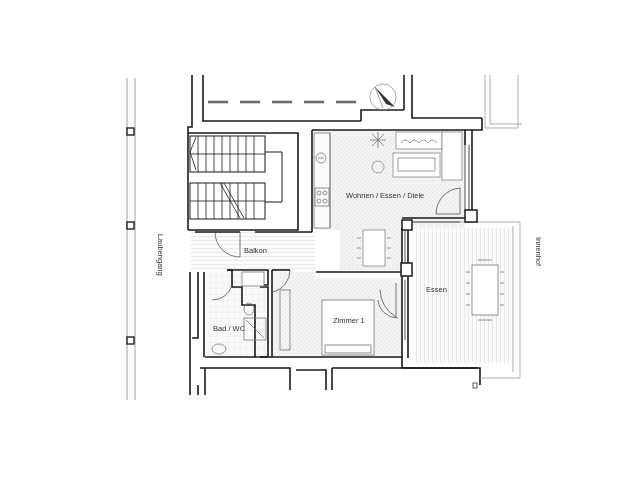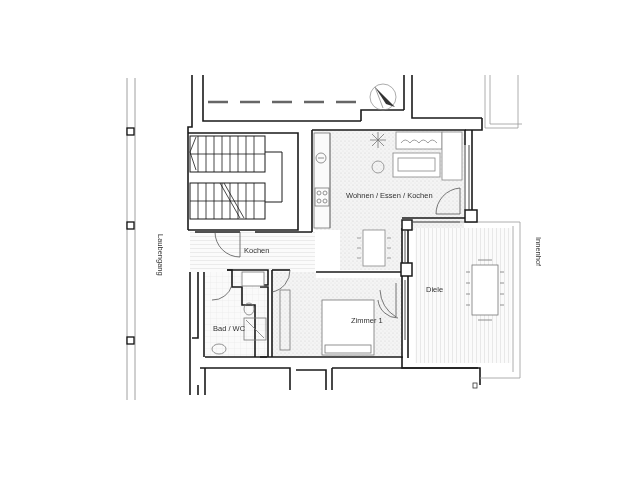--- a/index.html
+++ b/index.html
@@ -204,19 +204,19 @@
 
   <g>
     <circle cx="383" cy="97" r="13" fill="none" stroke="#888" stroke-width="0.7"></circle>
     <path d="M375 87 L395 107 L386 104 Z" fill="#333"></path>
     <line x1="375" y1="87" x2="383" y2="108" stroke="#666" stroke-width="0.6"></line>
   </g>
 
   <rect x="473" y="383" width="4" height="5" fill="none" stroke="#333" stroke-width="0.8"></rect>
 </svg>
 
-<div class="lbl" style="left:346px; top:191px;">Wohnen / Essen / Kochen</div>
-<div class="lbl" style="left:244px; top:246px;">Kochen</div>
+<div class="lbl" style="left:346px; top:191px;">Wohnen / Essen / Diele</div>
+<div class="lbl" style="left:244px; top:246px;">Balkon</div>
 <div class="lbl" style="left:213px; top:324px;">Bad / WC</div>
-<div class="lbl" style="left:351px; top:316px;text-align:center;">Zimmer 1</div>
-<div class="lbl" style="left:426px; top:285px;">Diele</div>
+<div class="lbl" style="left:333px; top:316px;text-align:center;">Zimmer 1</div>
+<div class="lbl" style="left:426px; top:285px;">Essen</div>
 <div class="lbl rot-cw" style="left:165px; top:234px;">Laubengang</div>
 <div class="lbl rot-cw" style="left:543px; top:237px;">Innenhof</div>
 
 </body></html>

